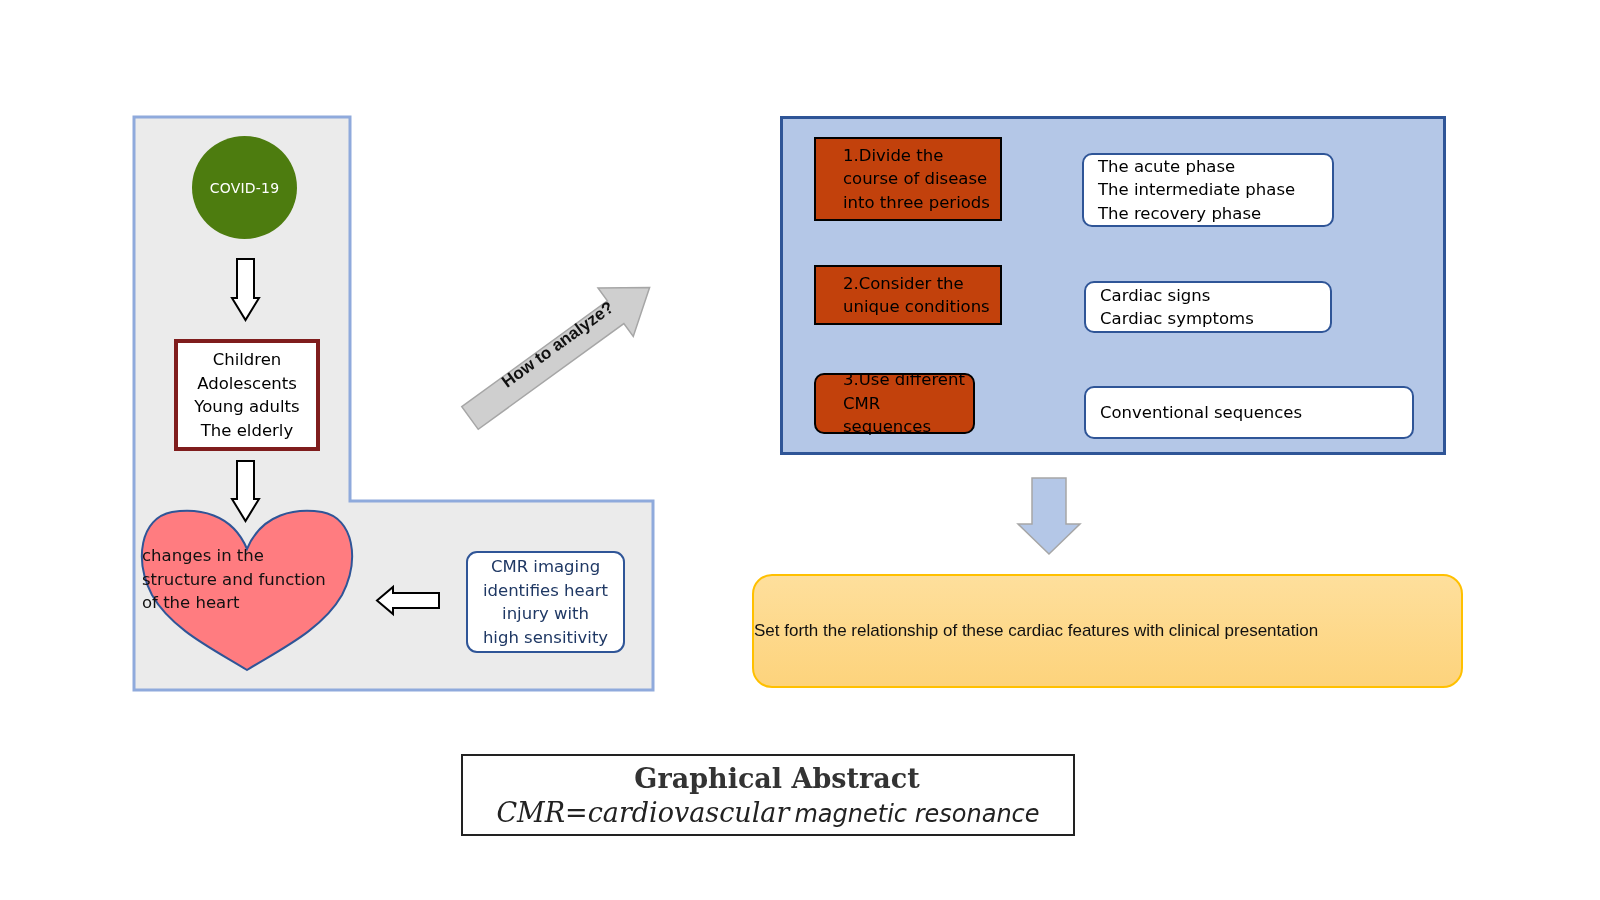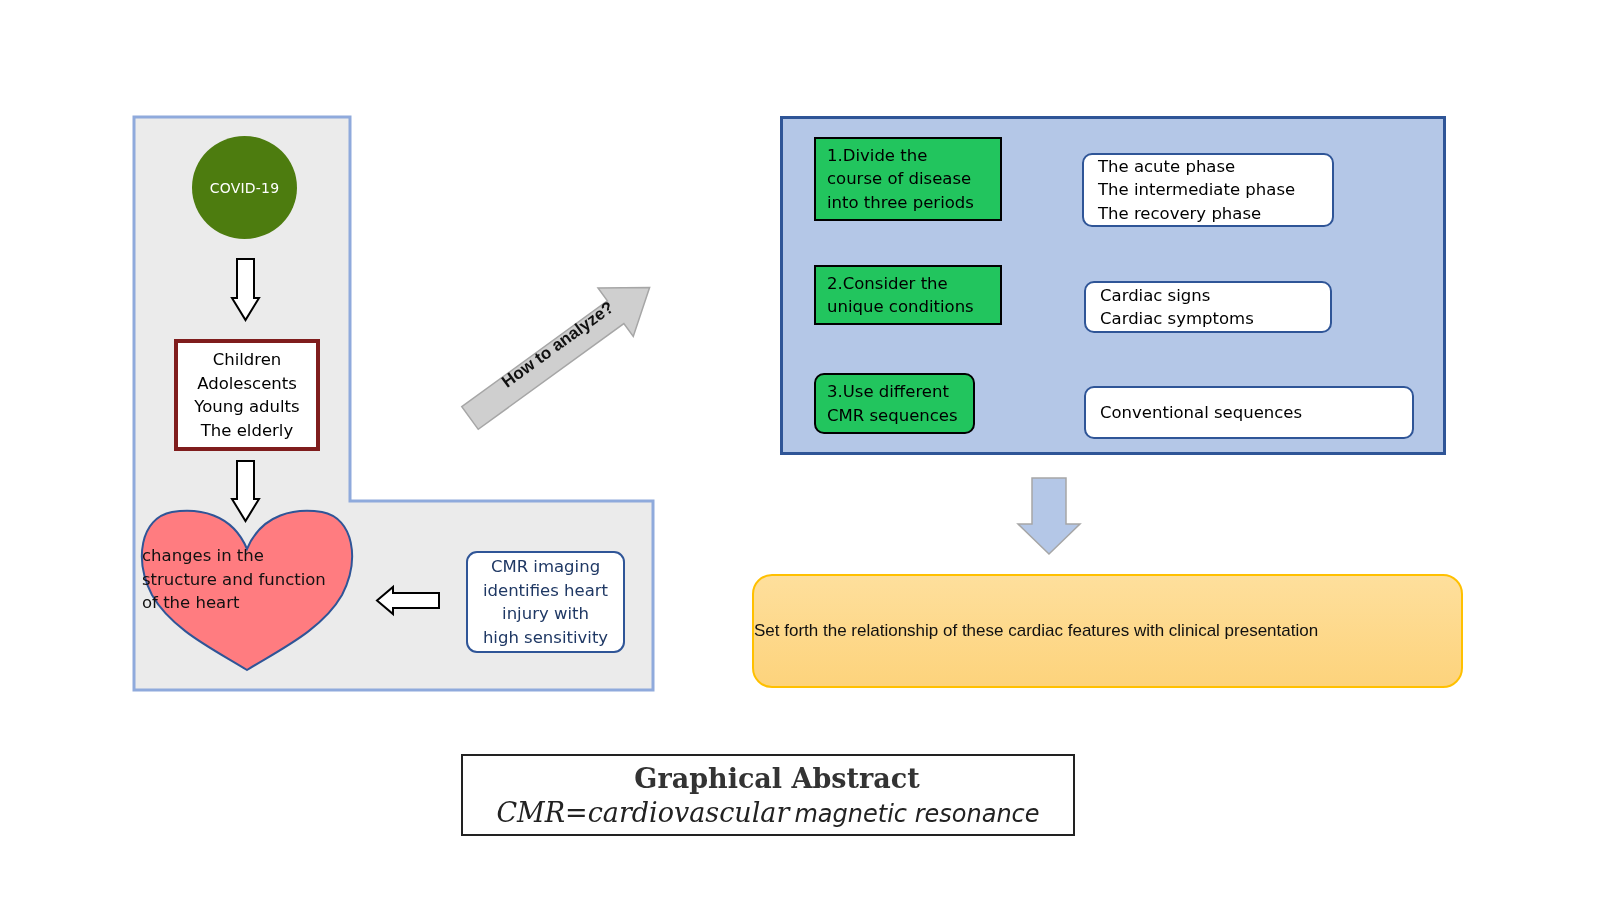--- a/index.html
+++ b/index.html
@@ -46,22 +46,22 @@
       font-family: "Liberation Sans", sans-serif; font-weight: bold; font-size: 17px;
       color: #111; text-align: center;
     }
 
     
     .blue-panel {
       position: absolute; left: 780px; top: 116px; width: 660px; height: 333px;
       background: #b4c7e7; border: 3px solid #2f5597;
     }
     .step-box {
-      position: absolute; background: #22c55e; border: 2px solid #000;
-      font-size: 16.5px; line-height: 23.5px; padding: 0 0 0 11px;
+      position: absolute; background: #c2410c; border: 2px solid #000;
+      font-size: 16.5px; line-height: 23.5px; padding: 0 0 0 27px;
       display: flex; flex-direction: column; justify-content: center;
       box-sizing: border-box;
     }
     .result-box {
       position: absolute; background: #fff; border: 2px solid #2f5597; border-radius: 10px;
       font-size: 16.5px; line-height: 23.5px; padding: 0 0 0 14px;
       display: flex; flex-direction: column; justify-content: center;
       box-sizing: border-box;
       margin-top: 10px;
     }

